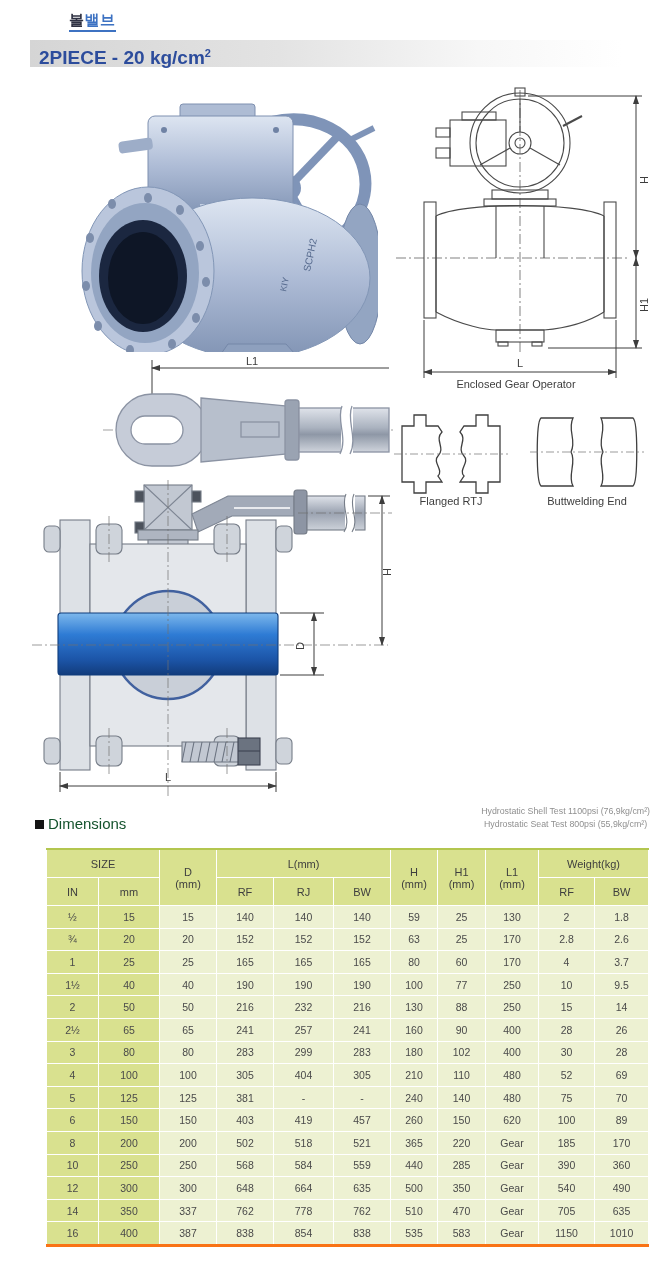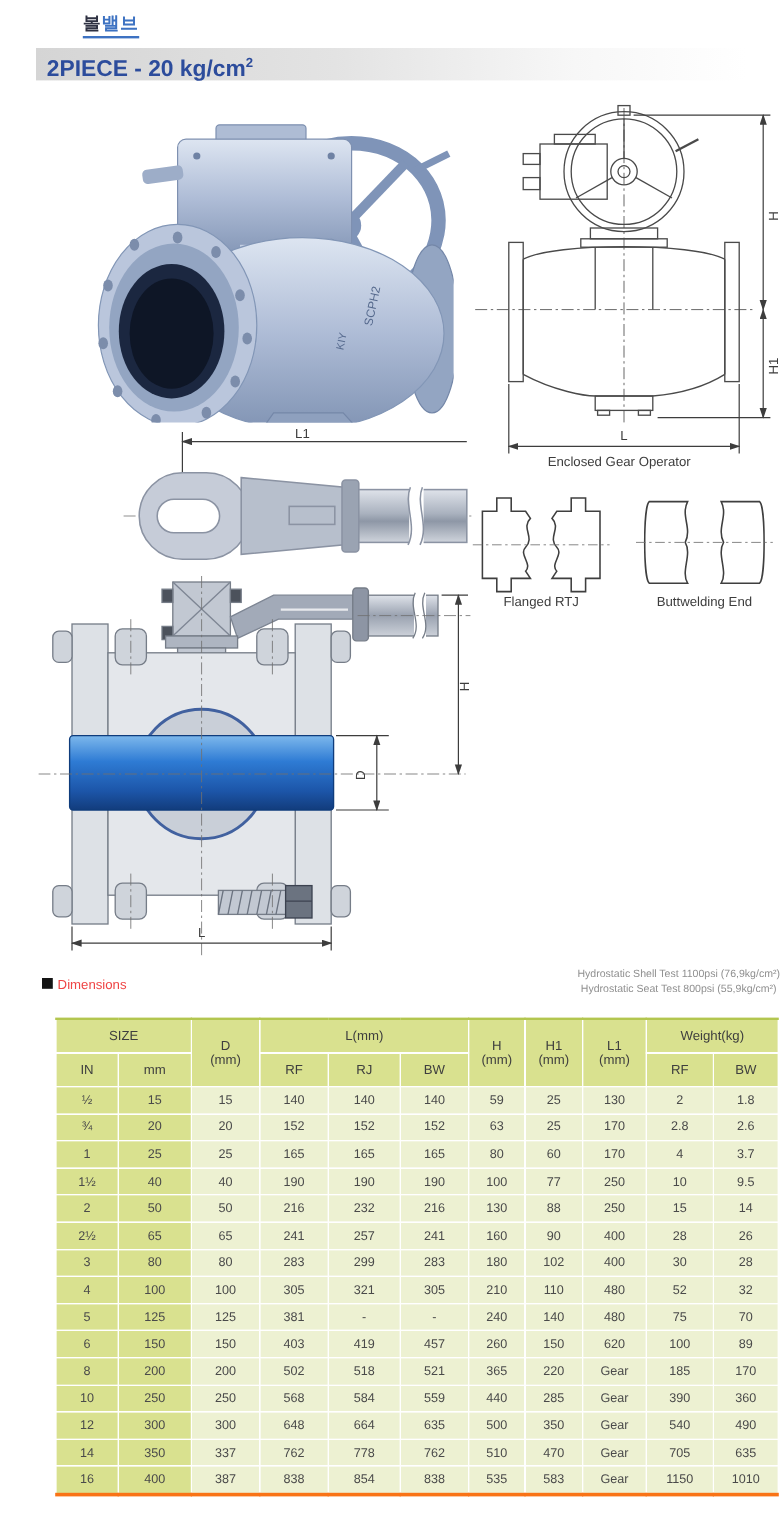--- a/index.html
+++ b/index.html
@@ -14,21 +14,21 @@
   .doc-title .t1{color:#2e3142;}
   .doc-title .t2{color:#3d72c2;}
   
   .header-bar{left:30px;top:40px;width:623px;height:27px;
     background:linear-gradient(to right,#d5d5d5 0%,#e3e3e3 40%,#f7f7f7 72%,#ffffff 95%);
     line-height:27px;}
   .header-bar .hb-text{color:#2c4c9c;font-size:19px;font-weight:bold;padding-left:9px;}
   .header-bar sup{font-size:11px;}
   
   .notes{right:3px;top:805px;text-align:center;font-size:8.8px;color:#8f8f8f;line-height:13px;}
-  .dim-label{left:35px;top:815px;font-size:11px;color:#ef4444;}
+  .dim-label{left:35px;top:815px;font-size:15px;color:#14532d;}
   .dim-label .sq{display:inline-block;width:9px;height:9px;background:#141414;margin-right:4px;}
   
   .table-wrap{left:46px;top:848px;}
   .dim-table{border-collapse:collapse;table-layout:fixed;width:602px;
     border-top:2px solid #b3c64f;border-bottom:3px solid #f97316;
     font-size:10.5px;color:#4a4a4a;}
   .dim-table th,.dim-table td{border:1.5px solid #ffffff;text-align:center;vertical-align:middle;
     font-weight:normal;padding:0;overflow:hidden;}
   .dim-table thead th{background:#d9e18f;height:27px;font-size:11px;color:#3e3e3e;}
   .dim-table td{height:21.6px;background:#edf1d2;}
@@ -445,27 +445,27 @@
           <td class="c-data">102</td>
           <td class="c-data">400</td>
           <td class="c-data">30</td>
           <td class="c-data">28</td>
         </tr>
         <tr>
           <td class="c-size">4</td>
           <td class="c-size">100</td>
           <td class="c-data">100</td>
           <td class="c-data">305</td>
-          <td class="c-data">321</td>
+          <td class="c-data">404</td>
           <td class="c-data">305</td>
           <td class="c-data">210</td>
           <td class="c-data">110</td>
           <td class="c-data">480</td>
           <td class="c-data">52</td>
-          <td class="c-data">32</td>
+          <td class="c-data">69</td>
         </tr>
         <tr>
           <td class="c-size">5</td>
           <td class="c-size">125</td>
           <td class="c-data">125</td>
           <td class="c-data">381</td>
           <td class="c-data">-</td>
           <td class="c-data">-</td>
           <td class="c-data">240</td>
           <td class="c-data">140</td>

